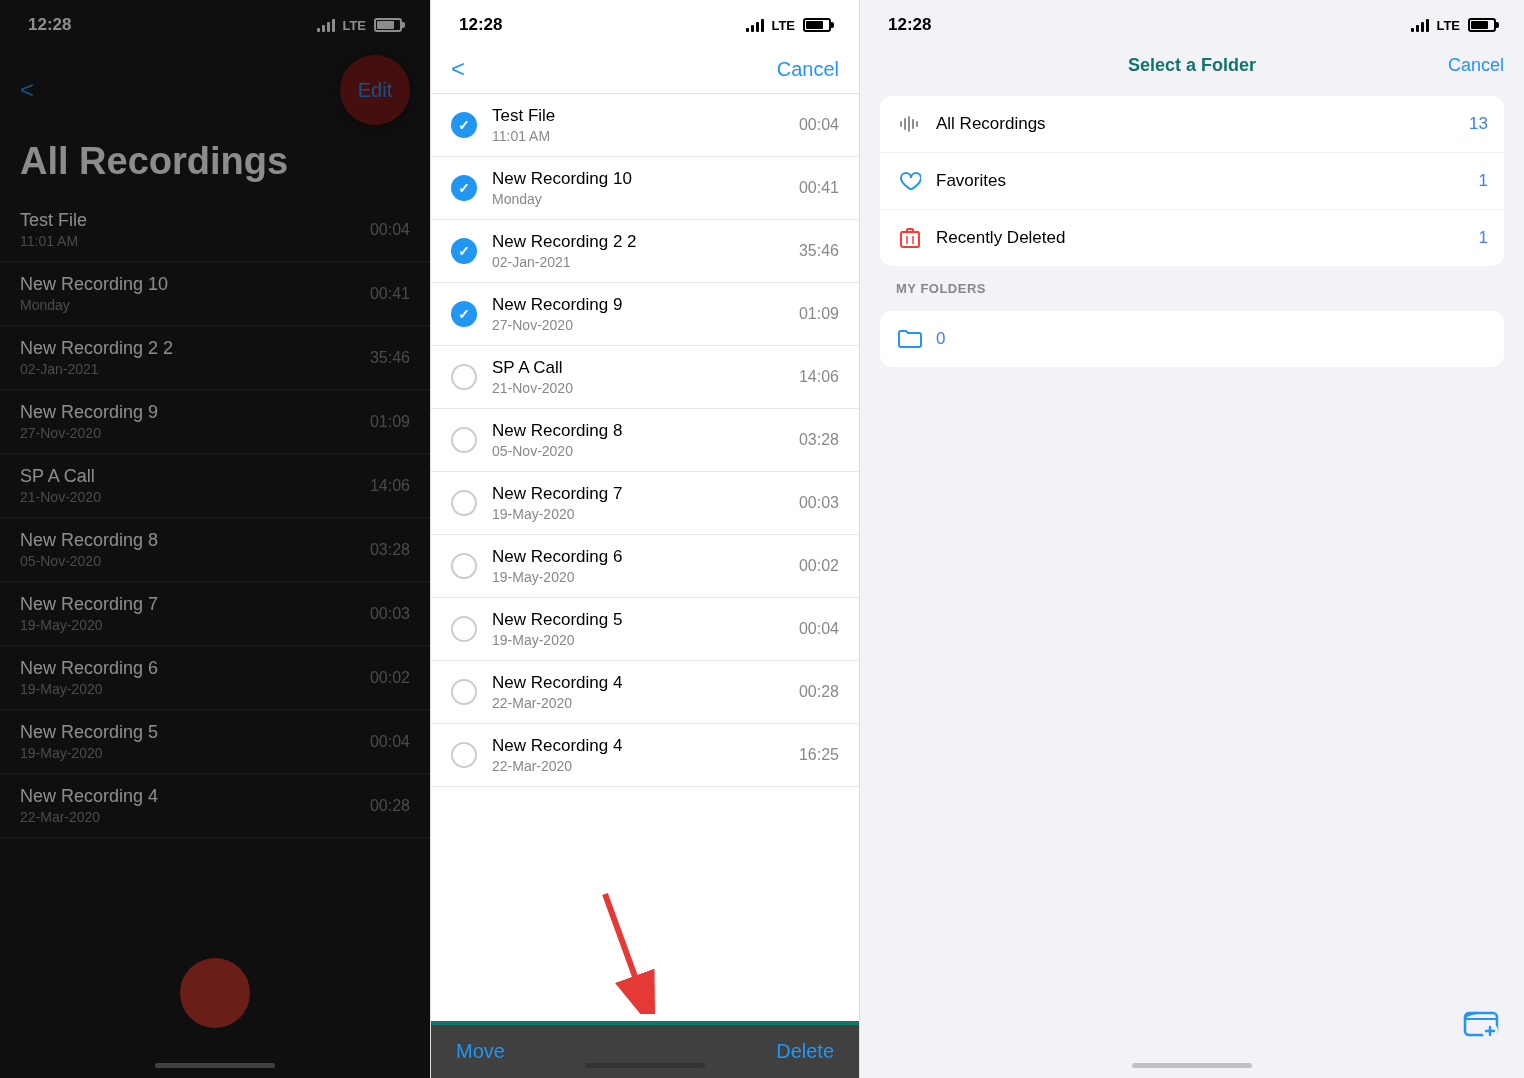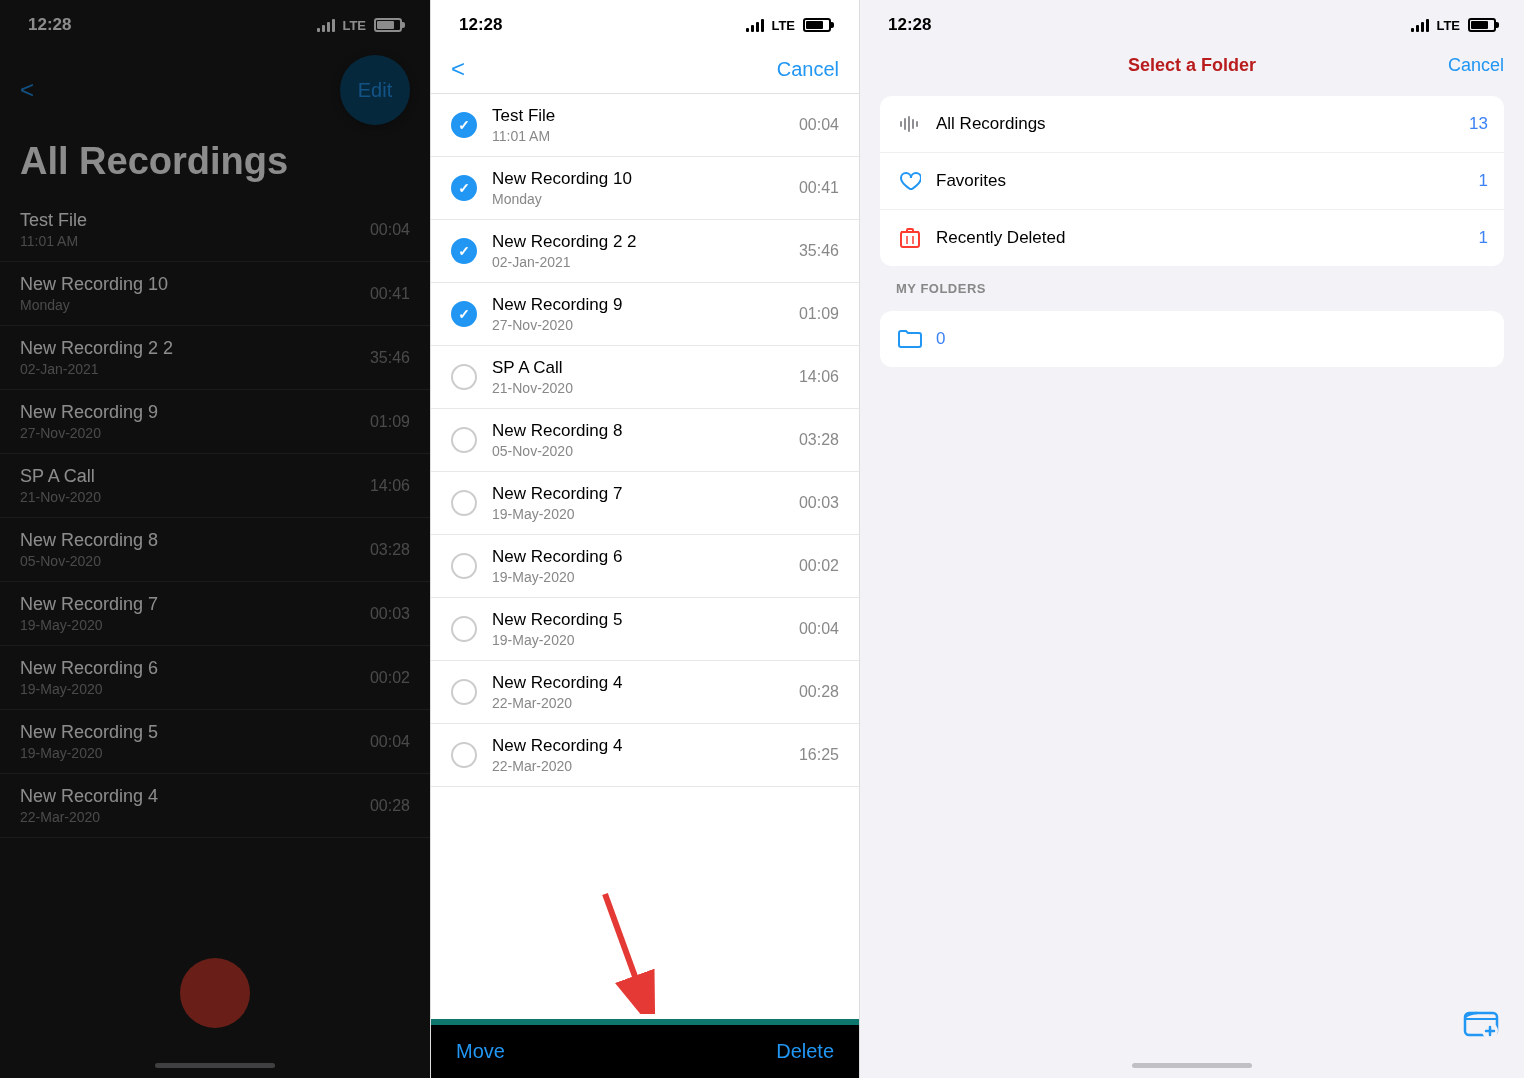--- a/index.html
+++ b/index.html
@@ -136,21 +136,21 @@
       font-size: 24px;
       color: #2196f3;
       background: none;
       border: none;
       cursor: pointer;
     }
     .p1-edit-btn {
       width: 70px;
       height: 70px;
       border-radius: 50%;
-      background: #0c4a6e;
+      background: #7f1d1d;
       display: flex;
       align-items: center;
       justify-content: center;
       font-size: 20px;
       font-weight: 400;
       color: #2196f3;
       border: none;
       cursor: pointer;
       box-shadow: 0 2px 10px rgba(0,0,0,0.3);
     }
@@ -286,22 +286,22 @@
     }
     .p2-item-duration {
       font-size: 16px;
       color: #888;
     }
     .p2-bottom-bar {
       display: flex;
       justify-content: space-between;
       align-items: center;
       padding: 15px 25px;
-      border-top: 6px solid #0f766e;
-      background: #000000;
+      border-top: 4px solid #0f766e;
+      background: #404040;
     }
     .p2-move-btn, .p2-delete-btn {
       font-size: 20px;
       color: #2196f3;
       background: none;
       border: none;
       cursor: pointer;
     }
     .p2-home-indicator {
       position: absolute;
@@ -319,21 +319,21 @@
       display: flex;
       align-items: center;
       justify-content: center;
       padding: 5px 20px 10px;
       position: relative;
       background: #f2f2f7;
     }
     .p3-title {
       font-size: 18px;
       font-weight: 600;
-      color: #b91c1c;
+      color: #0f766e;
     }
     .p3-cancel-btn {
       position: absolute;
       right: 20px;
       font-size: 18px;
       color: #2196f3;
       background: none;
       border: none;
       cursor: pointer;
     }

